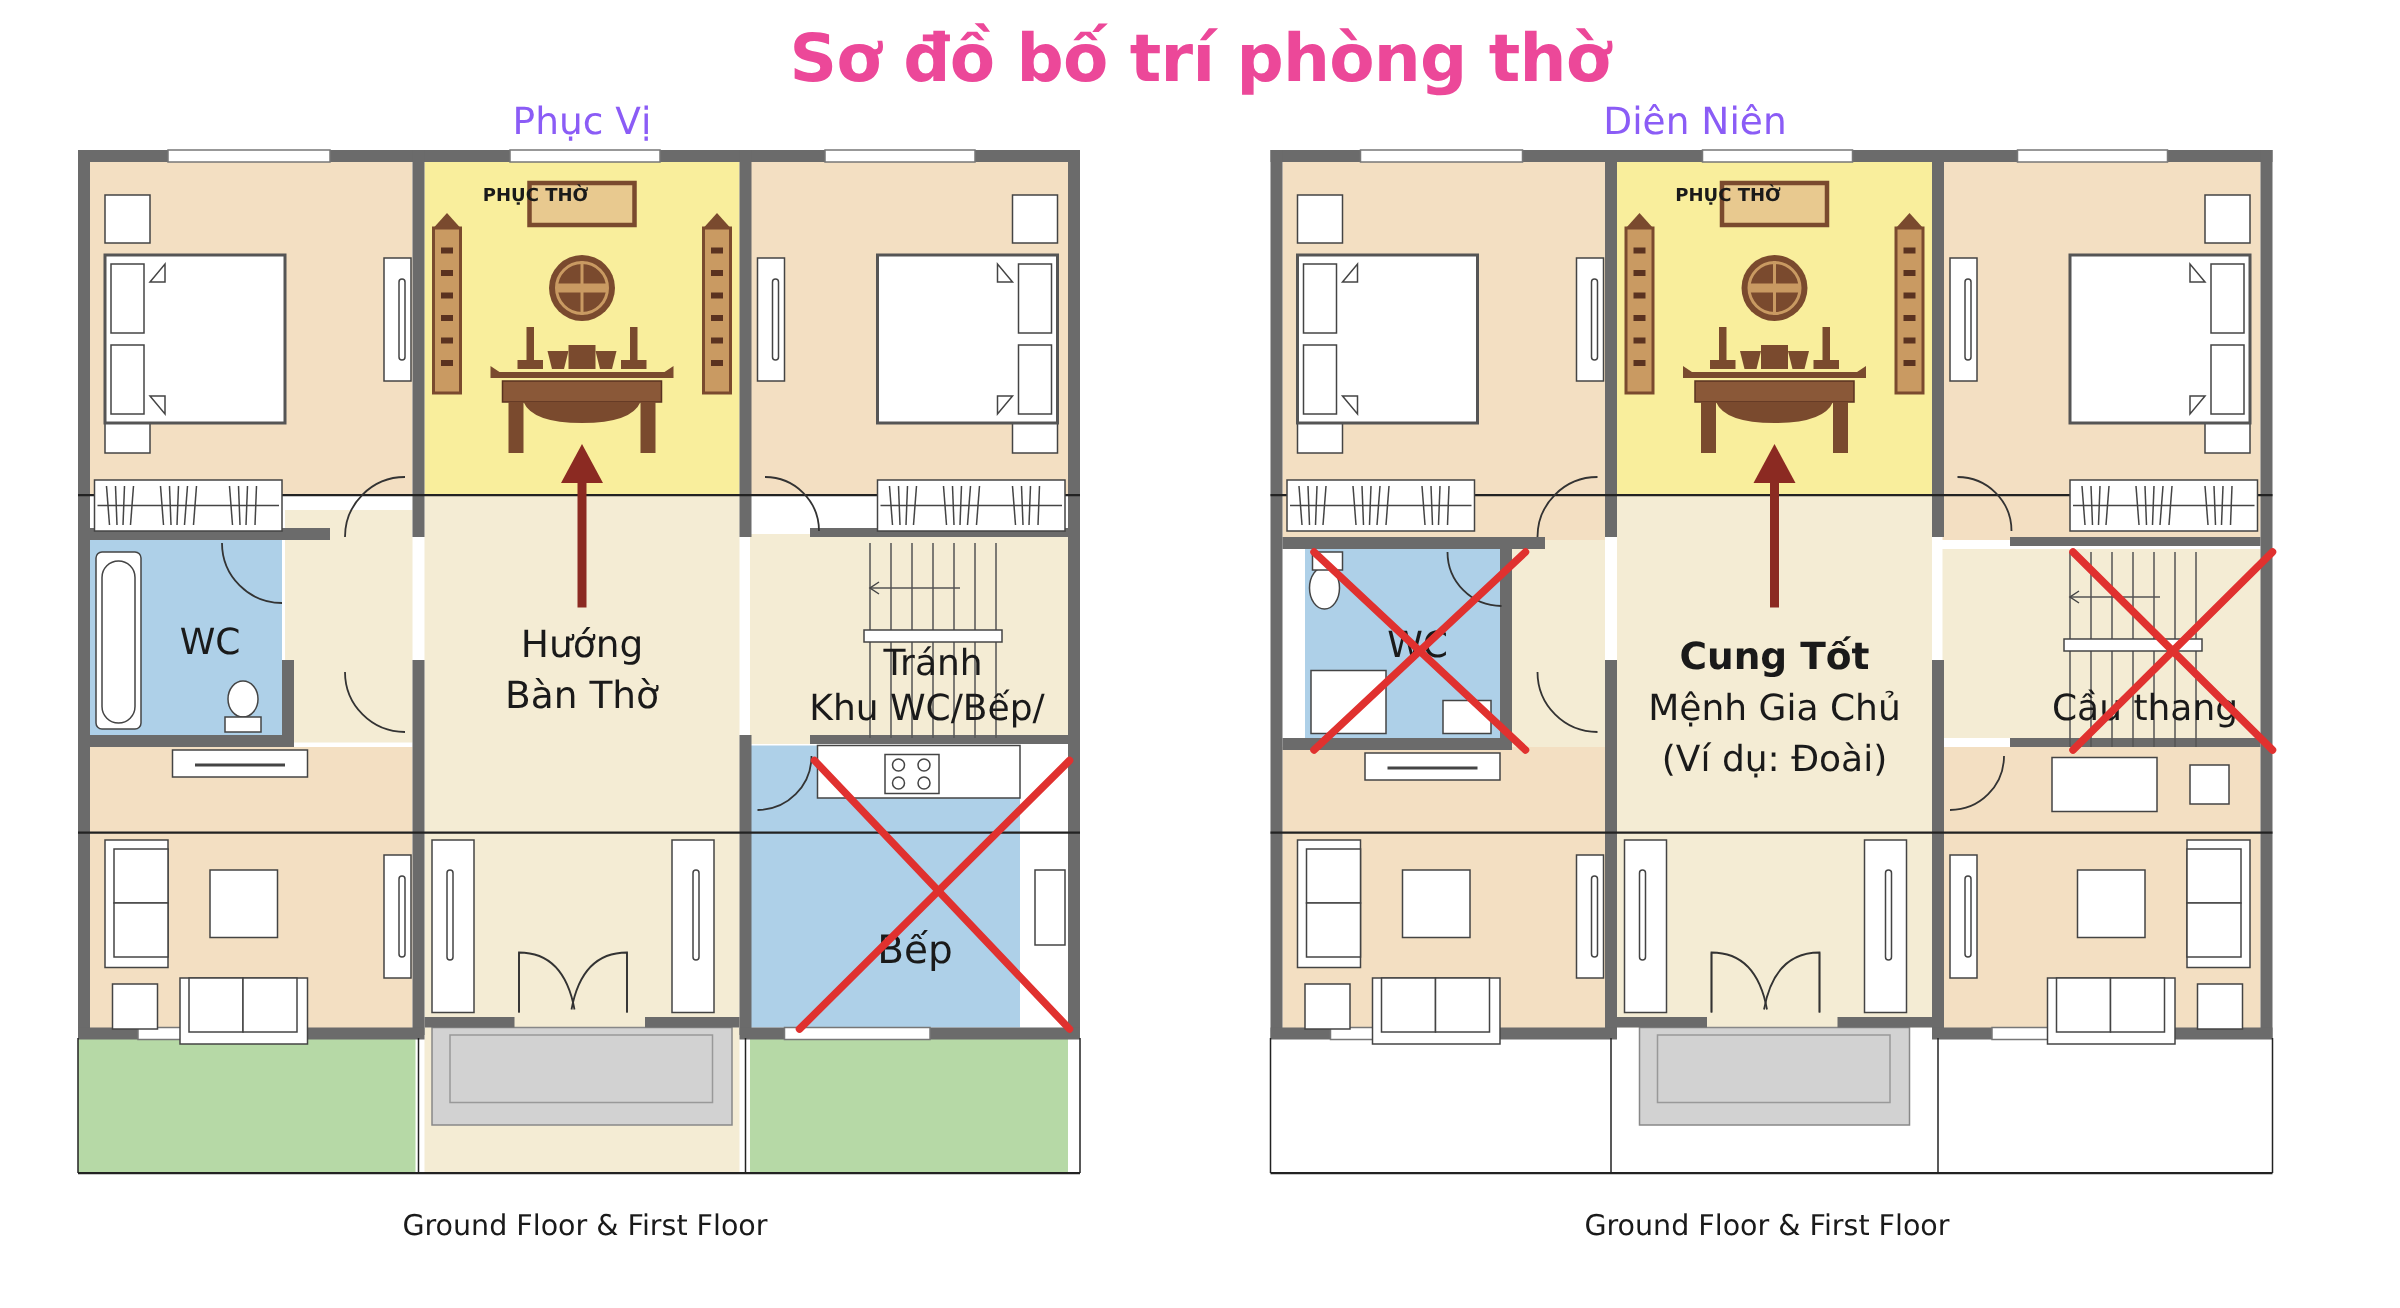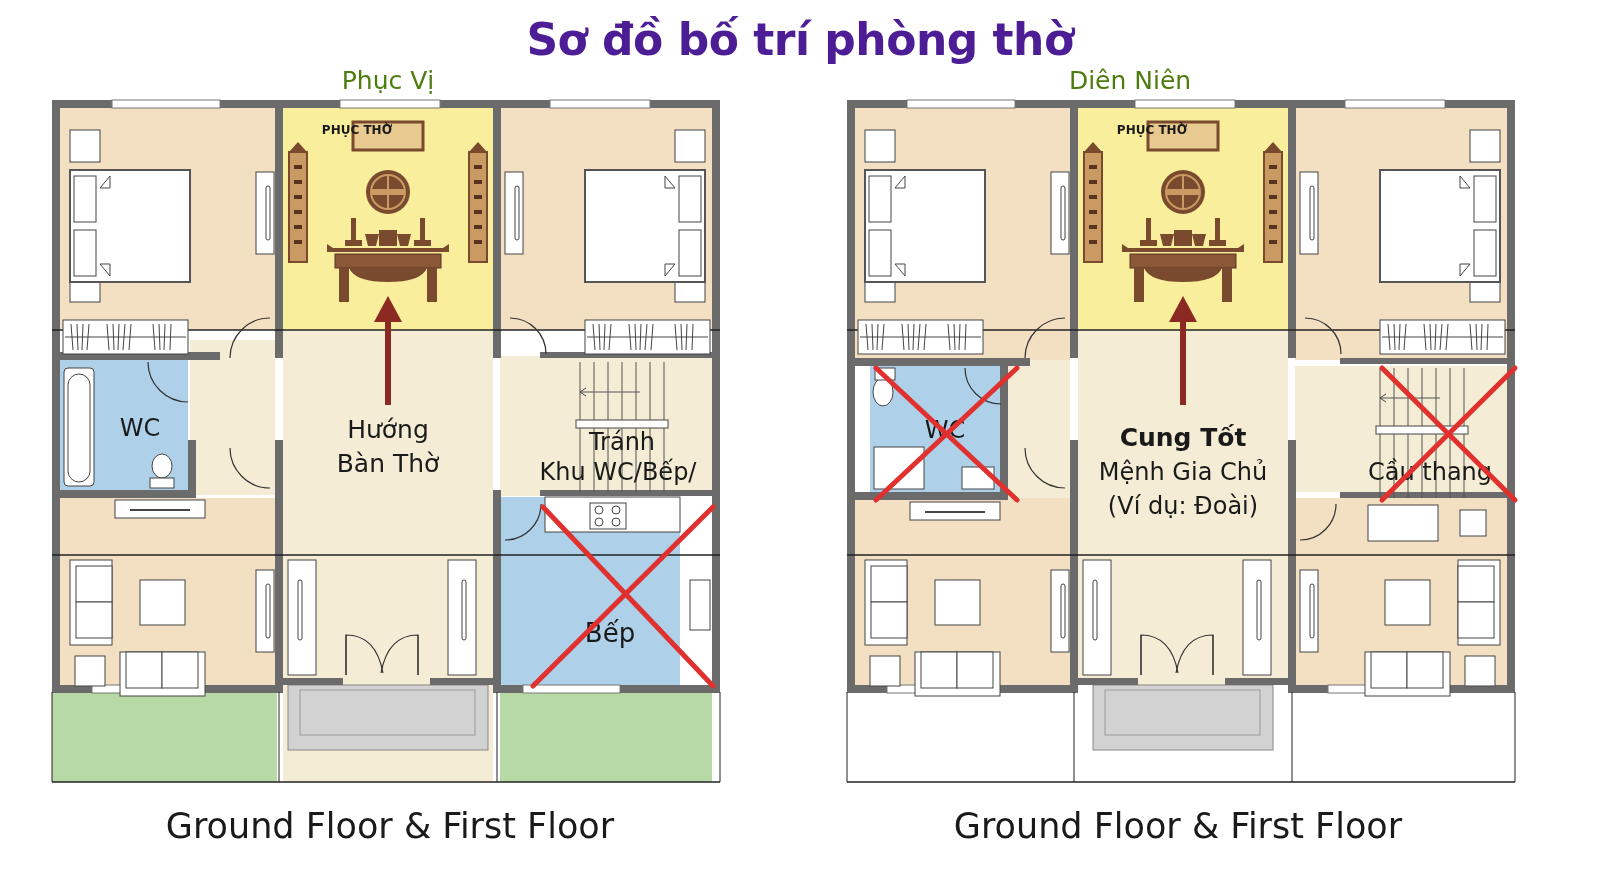--- a/index.html
+++ b/index.html
@@ -1,19 +1,19 @@
 <!DOCTYPE html>
 <html><head>
 <meta charset="utf-8">
 <style>
   html, body { margin:0; padding:0; background:#ffffff; }
   body { width:1600px; height:872px; position:relative; overflow:hidden; font-family:"Liberation Sans", sans-serif; }
-  .title { position:absolute; left:0; width:1600px; top:14px; text-align:center; font-family:"DejaVu Sans", sans-serif; font-weight:bold; font-size:44px; color:#4c1d95; letter-spacing:-0.5px; }
-  .plan-label { position:absolute; top:66px; font-size:25px; color:#4d7c0f; font-family:"DejaVu Sans", sans-serif; text-align:center; width:300px; }
-  .caption { position:absolute; top:806px; font-size:35px; color:#1a1a1a; font-family:"DejaVu Sans", sans-serif; text-align:center; width:500px; }
+  .title { position:absolute; left:0; width:1600px; top:14px; text-align:center; font-family:"DejaVu Sans", sans-serif; font-weight:bold; font-size:44px; color:#ec4899; letter-spacing:-0.5px; }
+  .plan-label { position:absolute; top:66px; font-size:25px; color:#8b5cf6; font-family:"DejaVu Sans", sans-serif; text-align:center; width:300px; }
+  .caption { position:absolute; top:806px; font-size:19px; color:#1a1a1a; font-family:"DejaVu Sans", sans-serif; text-align:center; width:500px; }
   svg { position:absolute; left:0; top:0; }
   .lbl { font-family:"DejaVu Sans", sans-serif; fill:#1a1a1a; }
 </style>
 </head>
 <body>
 
 <div class="title">Sơ đồ bố trí phòng thờ</div>
 
 <div class="plan-label" style="left:238px;">Phục Vị</div>
 <div class="plan-label" style="left:980px;">Diên Niên</div>

